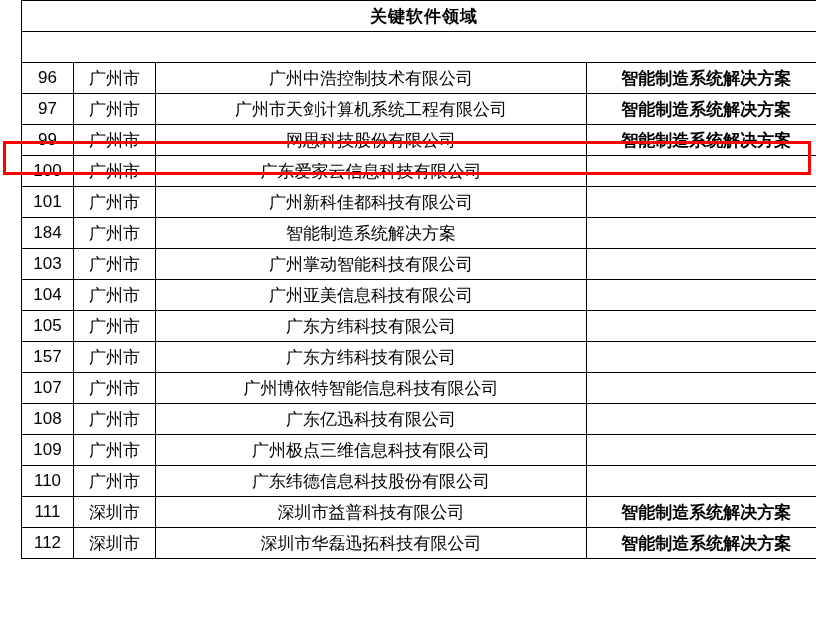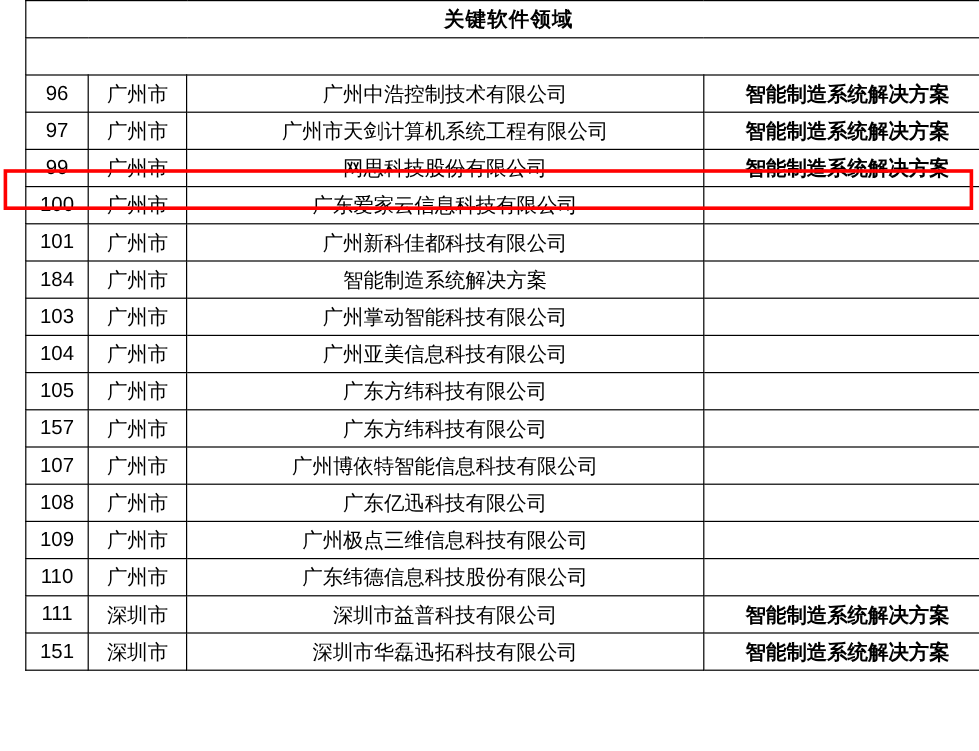--- a/index.html
+++ b/index.html
@@ -171,21 +171,21 @@
         <td class="cell-name">广东纬德信息科技股份有限公司</td>
         <td class="cell-field"></td>
       </tr>
       <tr>
         <td>111</td>
         <td>深圳市</td>
         <td class="cell-name">深圳市益普科技有限公司</td>
         <td class="cell-field">智能制造系统解决方案</td>
       </tr>
       <tr>
-        <td>151</td>
+        <td>112</td>
         <td>深圳市</td>
         <td class="cell-name">深圳市华磊迅拓科技有限公司</td>
         <td class="cell-field">智能制造系统解决方案</td>
       </tr>
     </tbody>
   </table>
 
   <div class="highlight-box"></div>
 </div>
 

